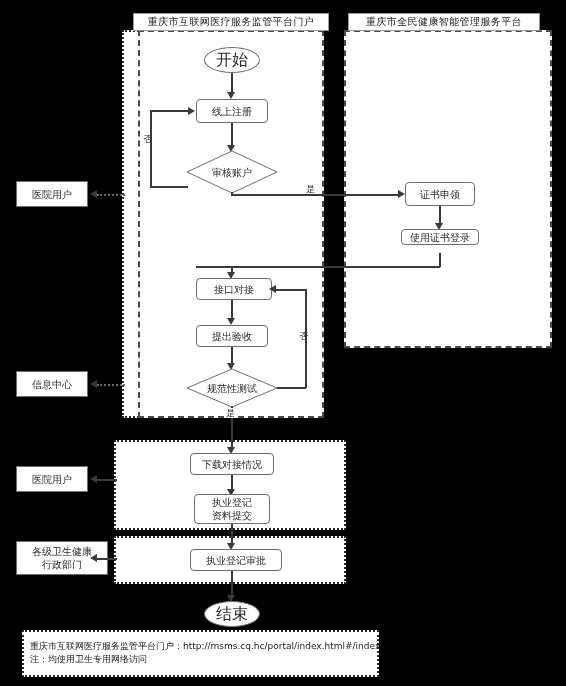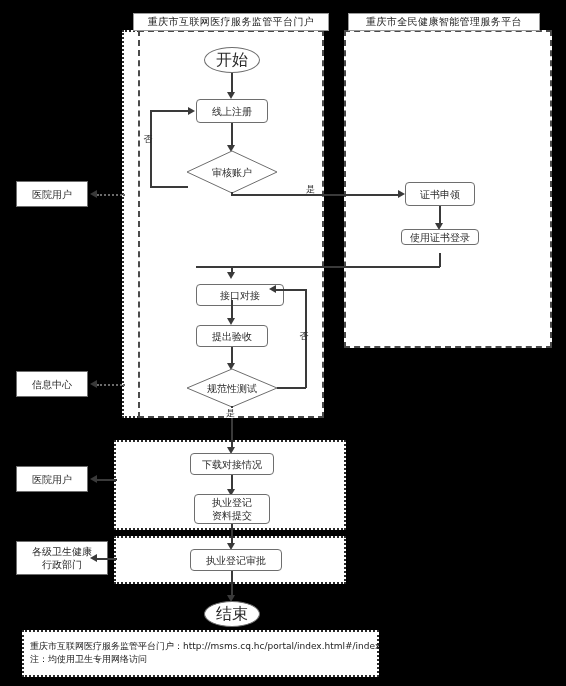--- a/index.html
+++ b/index.html
@@ -140,21 +140,21 @@
 <div class="abs arrow-d" style="left:435px;top:223px;"></div>
 
 <div class="abs node-proc" style="left:401px;top:229px;width:78px;height:16px;">使用证书登录</div>
 
 <div class="abs ln-v" style="left:439px;top:253px;height:14px;"></div>
 <div class="abs ln-h" style="left:196px;top:266px;width:244px;"></div>
 <div class="abs ln-v" style="left:196px;top:266px;height:0px;"></div>
 <div class="abs ln-v" style="left:231px;top:266px;height:8px;"></div>
 <div class="abs arrow-d" style="left:227px;top:272px;"></div>
 
-<div class="abs node-proc" style="left:196px;top:284px;width:88px;height:22px;">接口对接</div>
+<div class="abs node-proc" style="left:196px;top:278px;width:76px;height:22px;">接口对接</div>
 
 <div class="abs ln-v" style="left:231px;top:300px;height:20px;"></div>
 <div class="abs arrow-d" style="left:227px;top:318px;"></div>
 
 <div class="abs node-proc" style="left:196px;top:325px;width:72px;height:22px;font-family:Liberation Serif, serif;">提出验收</div>
 
 <div class="abs ln-v" style="left:231px;top:347px;height:19px;"></div>
 <div class="abs arrow-d" style="left:227px;top:363px;"></div>
 
 <svg class="abs node-dec" style="left:186px;top:368px;" width="92" height="40" viewBox="0 0 92 40">

